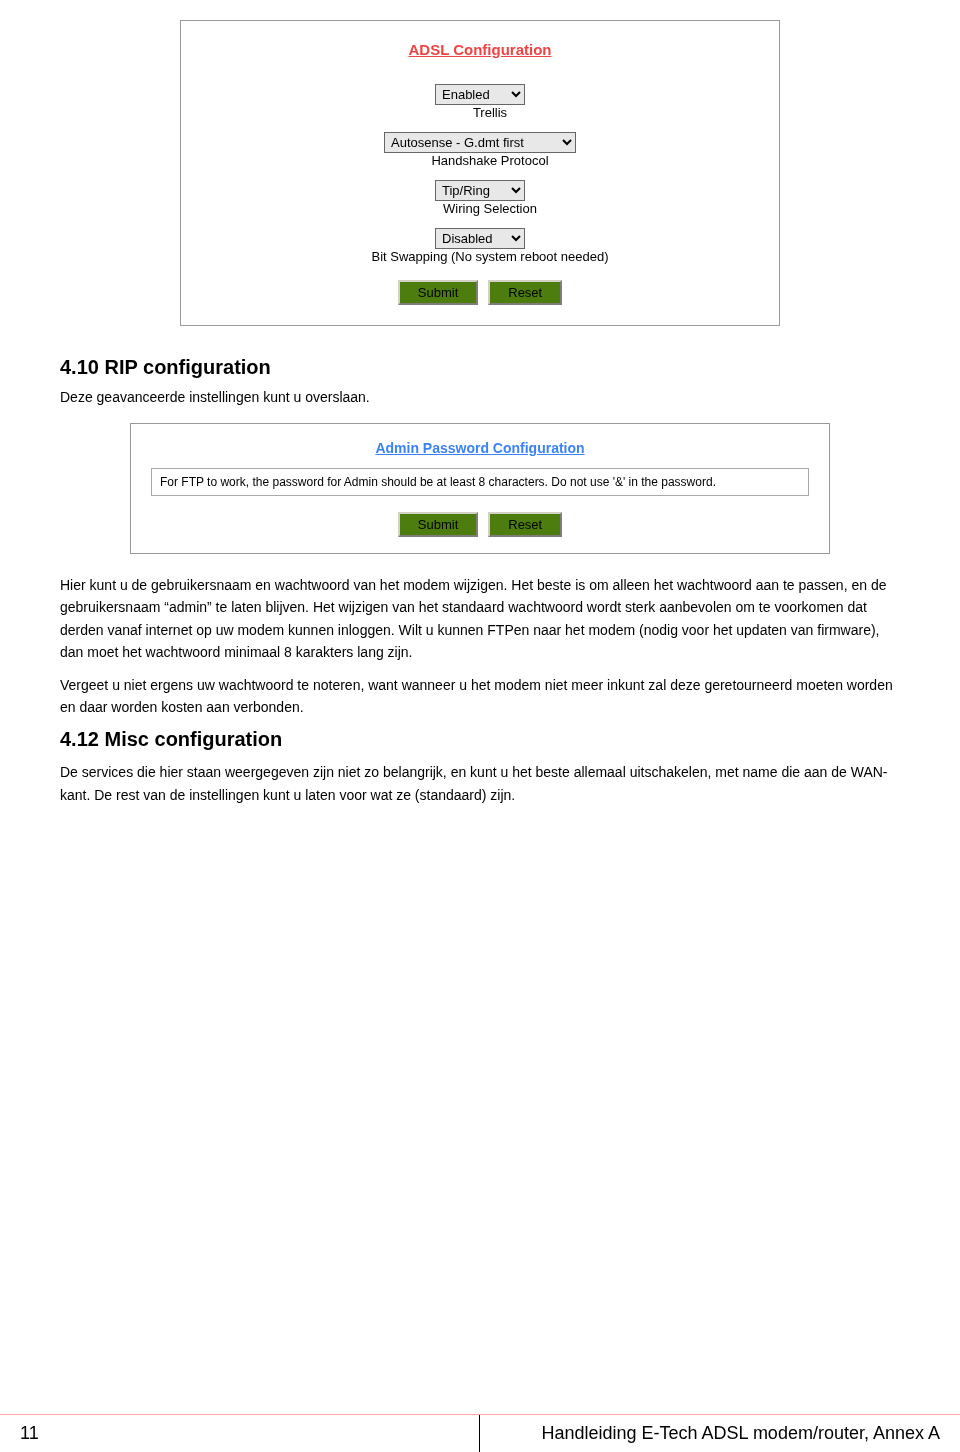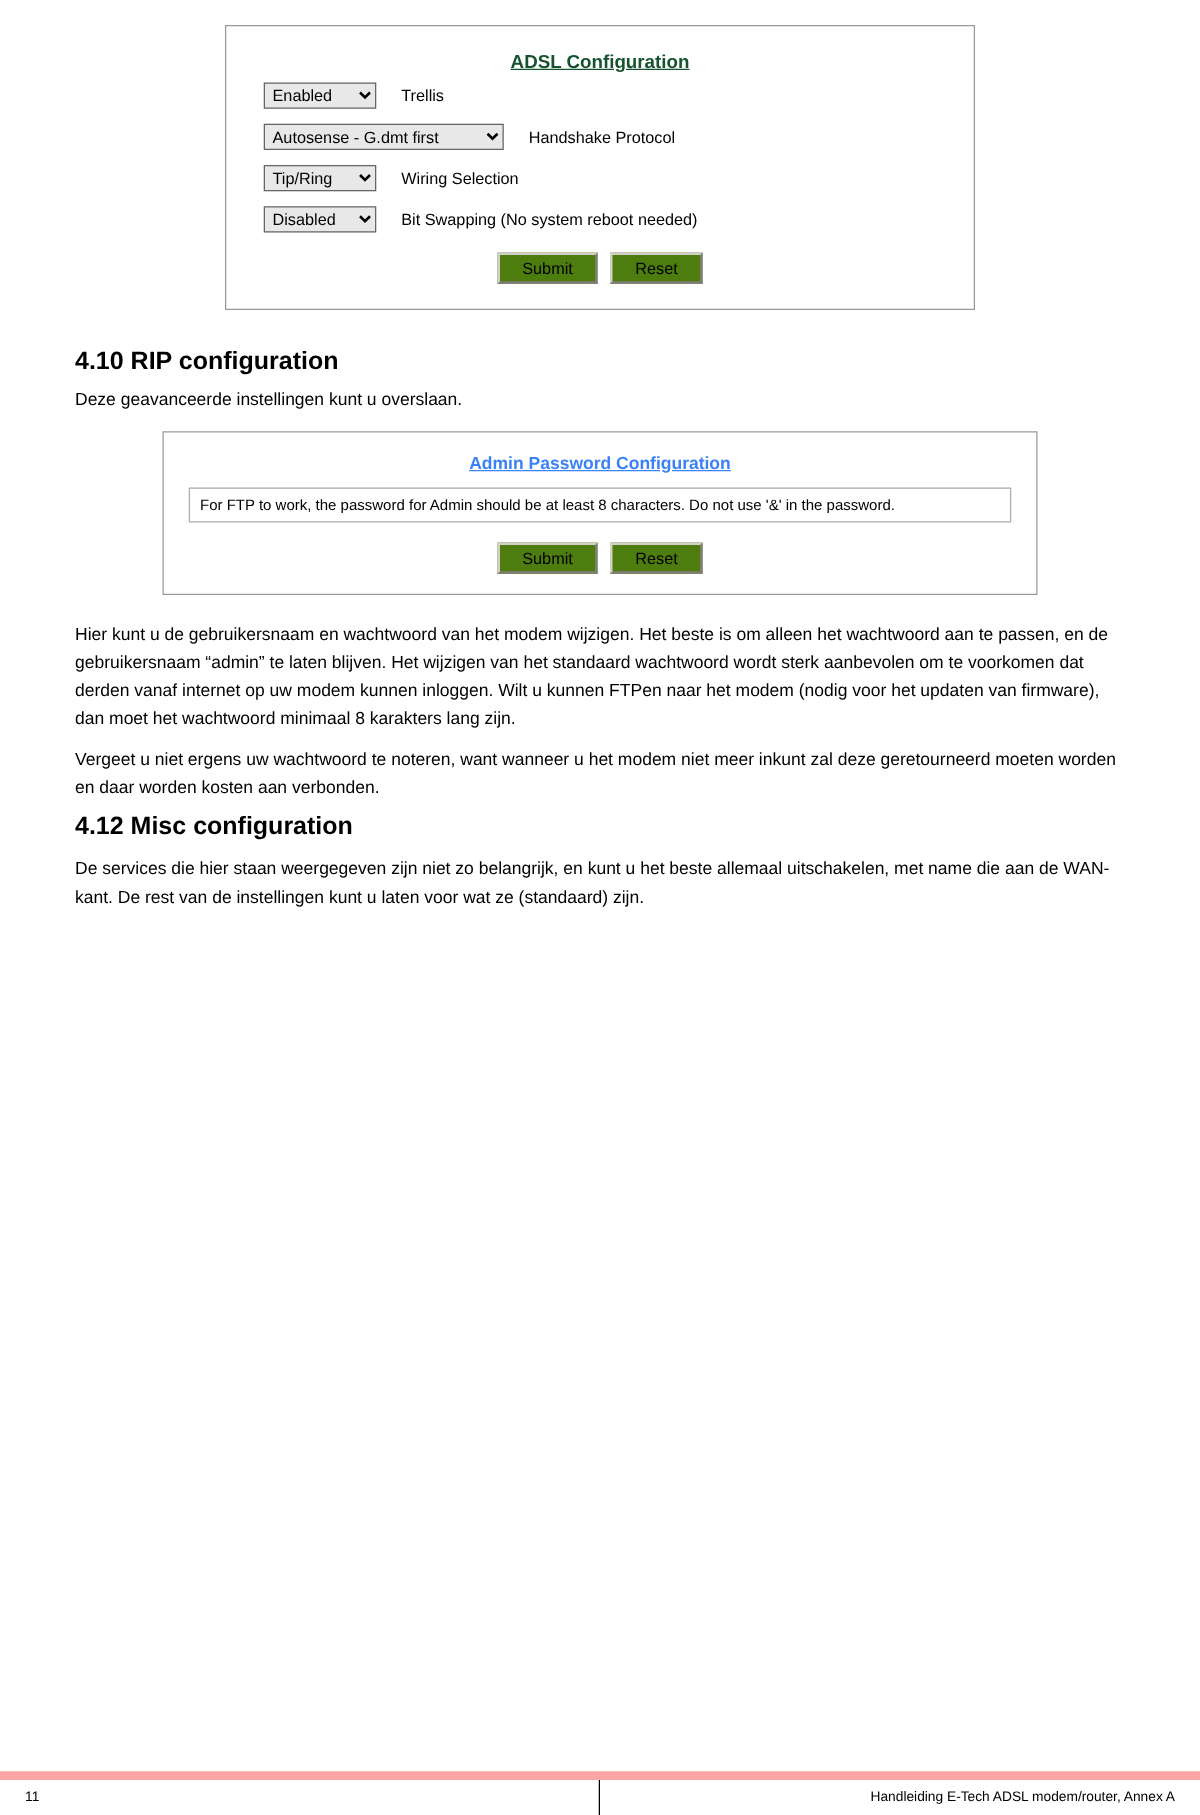--- a/index.html
+++ b/index.html
@@ -24,29 +24,30 @@
       border: 1px solid #999;
       padding: 20px 30px;
       margin-bottom: 30px;
       width: 600px;
       margin-left: auto;
       margin-right: auto;
     }
     .adsl-config-title {
       text-align: center;
       font-weight: bold;
-      color: #14532d;
+      color: #ef4444;
       text-decoration: underline;
       font-size: 15px;
-      margin-bottom: 8px;
+      margin-bottom: 26px;
     }
     .config-row {
       display: flex;
       align-items: center;
       margin-bottom: 12px;
+      flex-direction: column;
     }
     .config-row select {
       font-size: 13px;
       border: 1px solid #666;
       background: #e8e8e8;
       padding: 1px 2px;
       cursor: pointer;
     }
     .config-row .select-wide {
       width: 192px;
@@ -130,23 +131,23 @@
       font-size: 14px;
       line-height: 1.6;
       margin-bottom: 10px;
     }
     
     .footer {
       position: absolute;
       bottom: 0;
       left: 0;
       right: 0;
-      border-top: 7px solid #fca5a5;
-      display: flex;
-      font-size: 11px;
+      border-top: 1px solid #fca5a5;
+      display: flex;
+      font-size: 18px;
     }
     .footer-left {
       width: 50%;
       padding: 8px 20px;
       border-right: 1px solid #000;
     }
     .footer-right {
       width: 50%;
       padding: 8px 20px;
       text-align: right;

